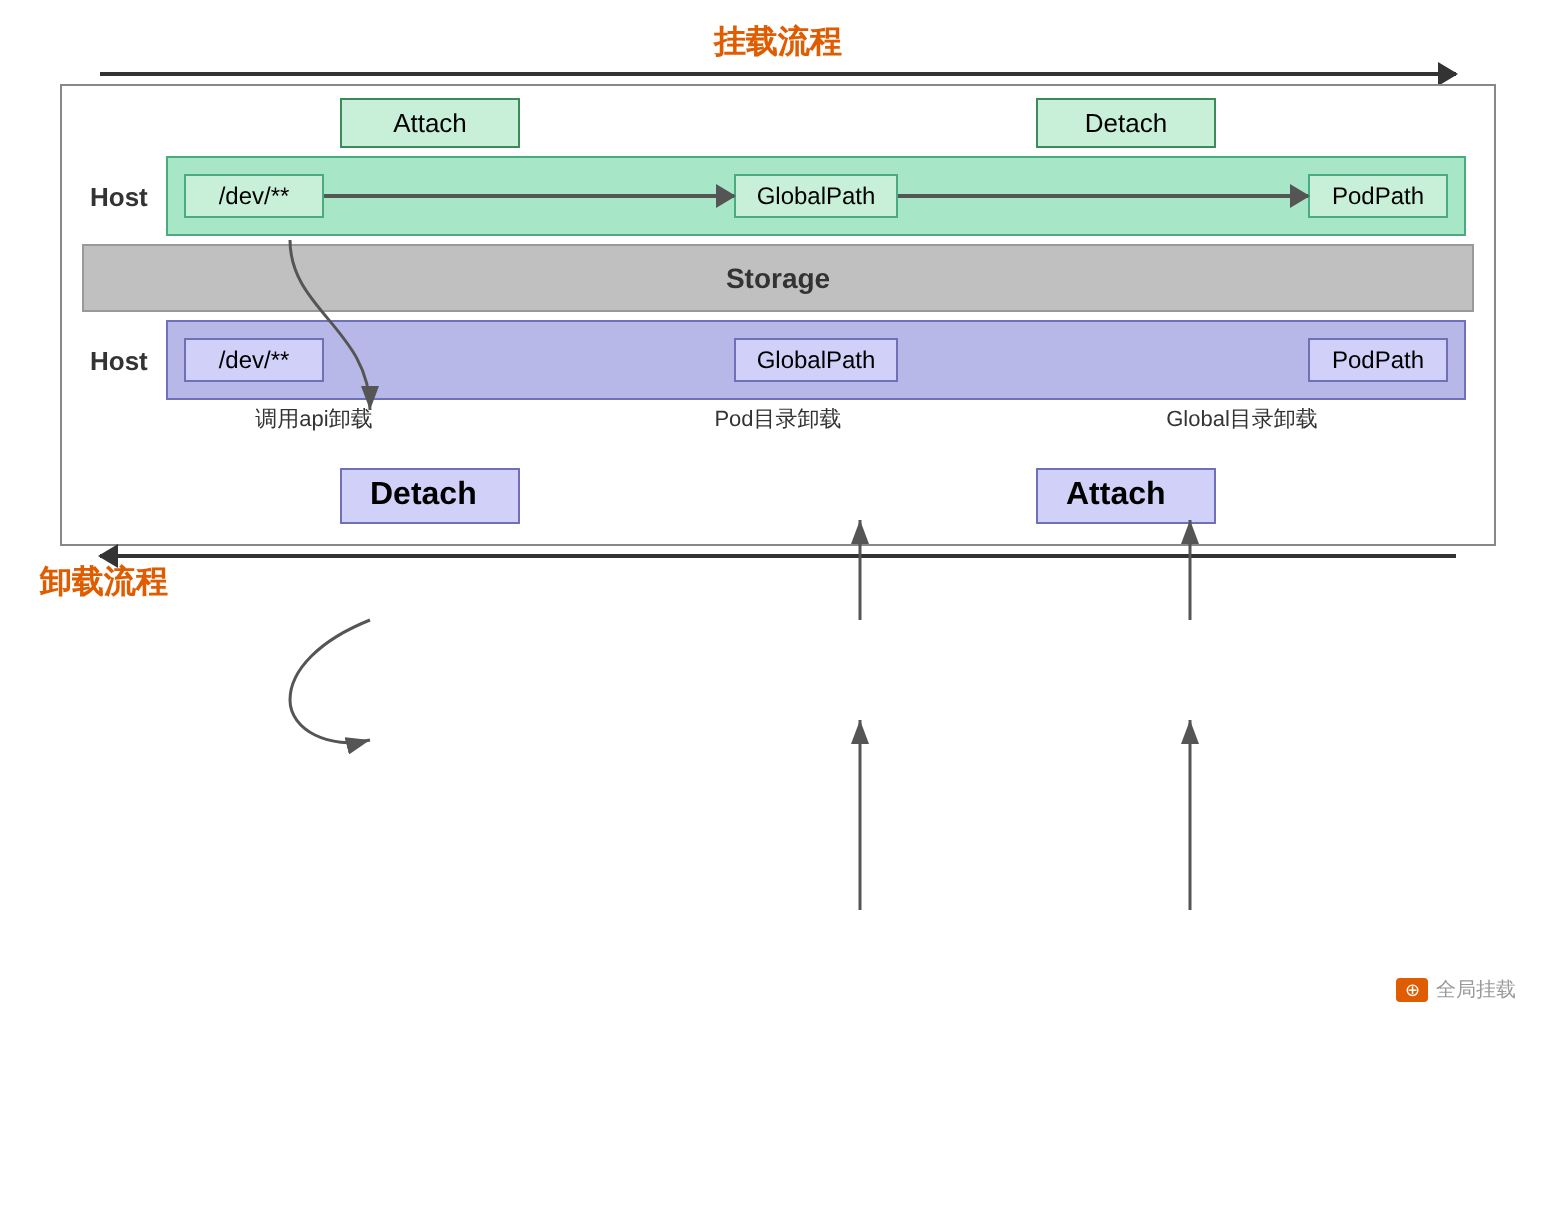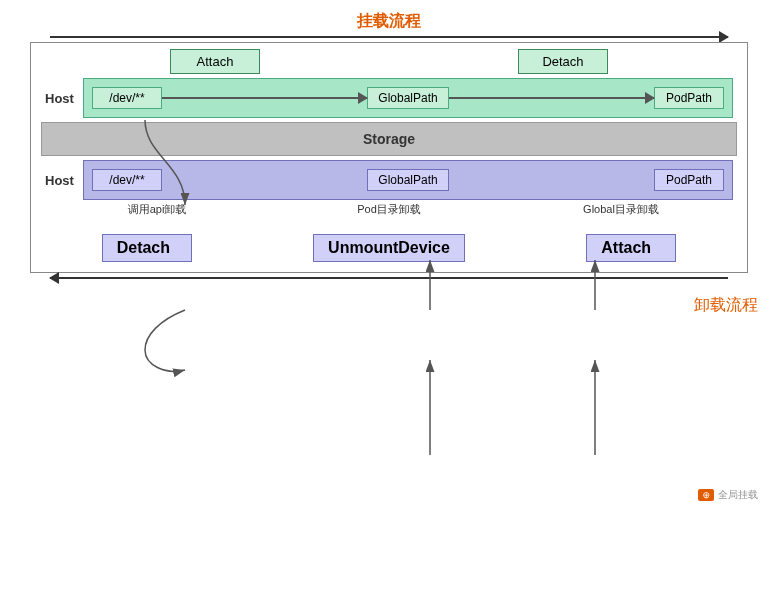--- a/index.html
+++ b/index.html
@@ -226,25 +226,25 @@
       left: -1px;
       top: -5px;
       width: 0; height: 0;
       border-top: 6px solid transparent;
       border-bottom: 6px solid transparent;
       border-right: 10px solid #333;
     }
 
     
     .title-bottom {
-      text-align: right;
+      text-align: left;
       color: #e05c00;
       font-size: 16px;
-      font-weight: normal;
-      margin-top: 16px;
+      font-weight: bold;
+      margin-top: 2px;
     }
 
     
     .watermark {
       position: absolute;
       bottom: 10px;
       right: 20px;
       font-size: 10px;
       color: #999;
       display: flex;
@@ -318,21 +318,20 @@
     </div>
 
     <div class="bottom-label-row">
       <div class="label-item">调用api卸载</div>
       <div class="label-item">Pod目录卸载</div>
       <div class="label-item">Global目录卸载</div>
     </div>
 
     <div class="bottom-action-row">
       <div class="action-btn-blue">Detach</div>
-      <div class="action-btn-blue">UnmountDevice</div>
       <div class="action-btn-blue">Attach</div>
     </div>
 
   </div>
 
   <div class="arrow-bottom">
     <div class="arrow-line-left"></div>
   </div>
 
   <div class="title-bottom">卸载流程</div>

